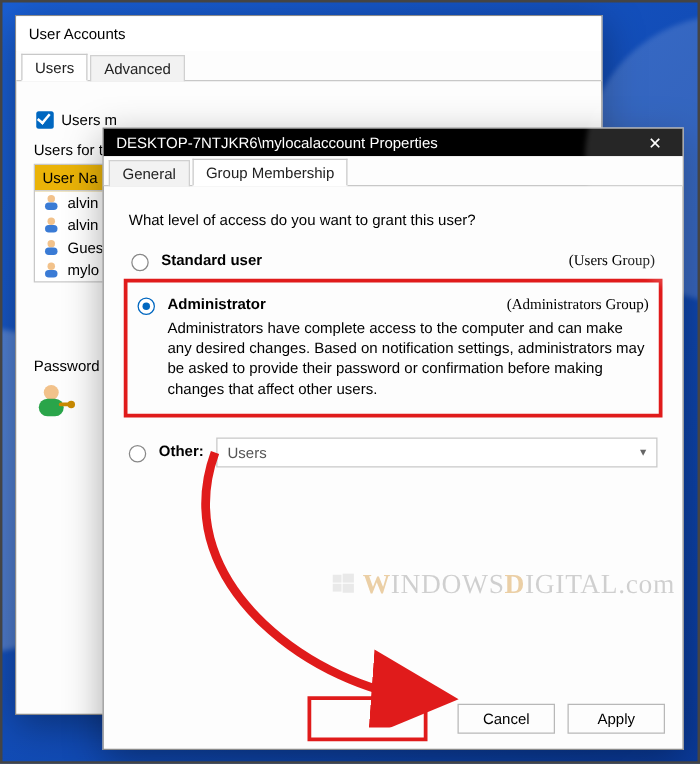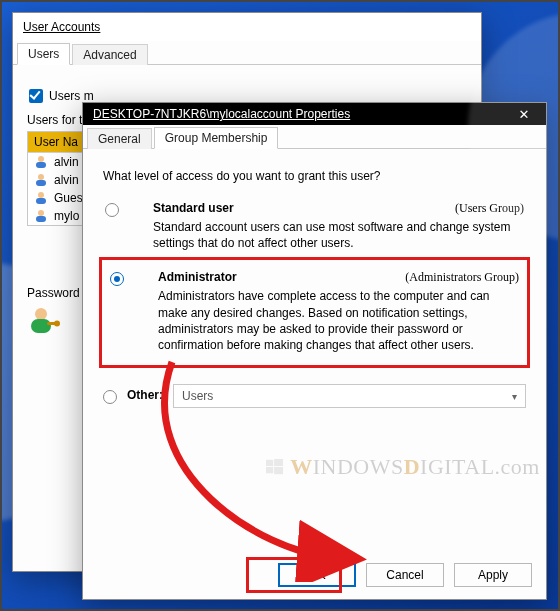--- a/index.html
+++ b/index.html
@@ -33,21 +33,21 @@
   .title-bar {
     height: 28px;
     display: flex;
     align-items: center;
     padding: 0 6px 0 10px;
     font-size: 12px;
     color: #000;
     background: #fff;
   }
   .title-bar.dark { background: #000; color: #fff; height: 22px; }
-  .title-bar .title { flex: 1; text-decoration: underline; }
+  .title-bar .title { flex: 1; }
   .title-bar .close-x { width: 32px; text-align: center; font-size: 13px; }
 
   
   .tabstrip {
     display: flex;
     align-items: flex-end;
     height: 24px;
     padding-left: 4px;
     border-bottom: 1px solid #c8c8c8;
     background: #fdfdfd;
@@ -102,21 +102,21 @@
   }
   .opt .radio {
     width:14px; height:14px; border:1px solid #888; border-radius:50%; margin-top:2px;
     background:#fff; position:relative; flex:0 0 auto;
   }
   .opt .radio.checked { border-color:#0067c0; }
   .opt .radio.checked::after{
     content:""; position:absolute; left:3px; top:3px; width:6px; height:6px; border-radius:50%;
     background:#0067c0;
   }
-  .opt .text { flex:1;margin-left:24px; }
+  .opt .text { flex:1; }
   .opt .hdr { display:flex; justify-content:space-between; align-items:baseline;}
   .opt .hdr .name { font-weight:700; }
   .opt .hdr .grp  { font-weight:400;font-family:Liberation Serif, serif; }
   .opt .desc { margin-top:3px; line-height:1.35; color:#000; }
   .red-box { border:3px solid #e01b1b; padding:6px 6px 8px 6px; margin: 2px -4px 10px -4px;}
 
   .other-row { display:flex; align-items:center; gap:10px; margin-top:16px;}
   .combo {
     flex:1; height:24px; border:1px solid #c8c8c8; background:#fff;
     display:flex; align-items:center; justify-content:space-between;
@@ -222,21 +222,20 @@
   <div class="body">
     <div class="prompt">What level of access do you want to grant this user?</div>
 
     <div class="opt">
       <span class="radio"></span>
       <div class="text">
         <div class="hdr">
           <span class="name">Standard user</span>
           <span class="grp">(Users Group)</span>
         </div>
-        <div class="desc">Standard account users can use most software and change system settings that do not affect other users.</div>
       </div>
     </div>
 
     <div class="red-box">
       <div class="opt">
         <span class="radio checked"></span>
         <div class="text">
           <div class="hdr">
             <span class="name">Administrator</span>
             <span class="grp">(Administrators Group)</span>
@@ -252,21 +251,20 @@
         <span class="name" style="font-weight:700">Other:</span>
       </div>
       <div class="combo">
         <span>Users</span>
         <span class="chev">▾</span>
       </div>
     </div>
   </div>
 
   <div class="btn-row">
-    <div class="btn default">OK</div>
     <div class="btn">Cancel</div>
     <div class="btn">Apply</div>
   </div>
   <div class="ok-red"></div>
 </div>
 
 <svg id="arrow" viewBox="0 0 260 230">
   <defs>
     <marker id="ah" markerWidth="14" markerHeight="14" refX="5" refY="5" orient="auto">
       <path d="M0,0 L10,5 L0,10 Z" fill="#e01b1b"></path>

